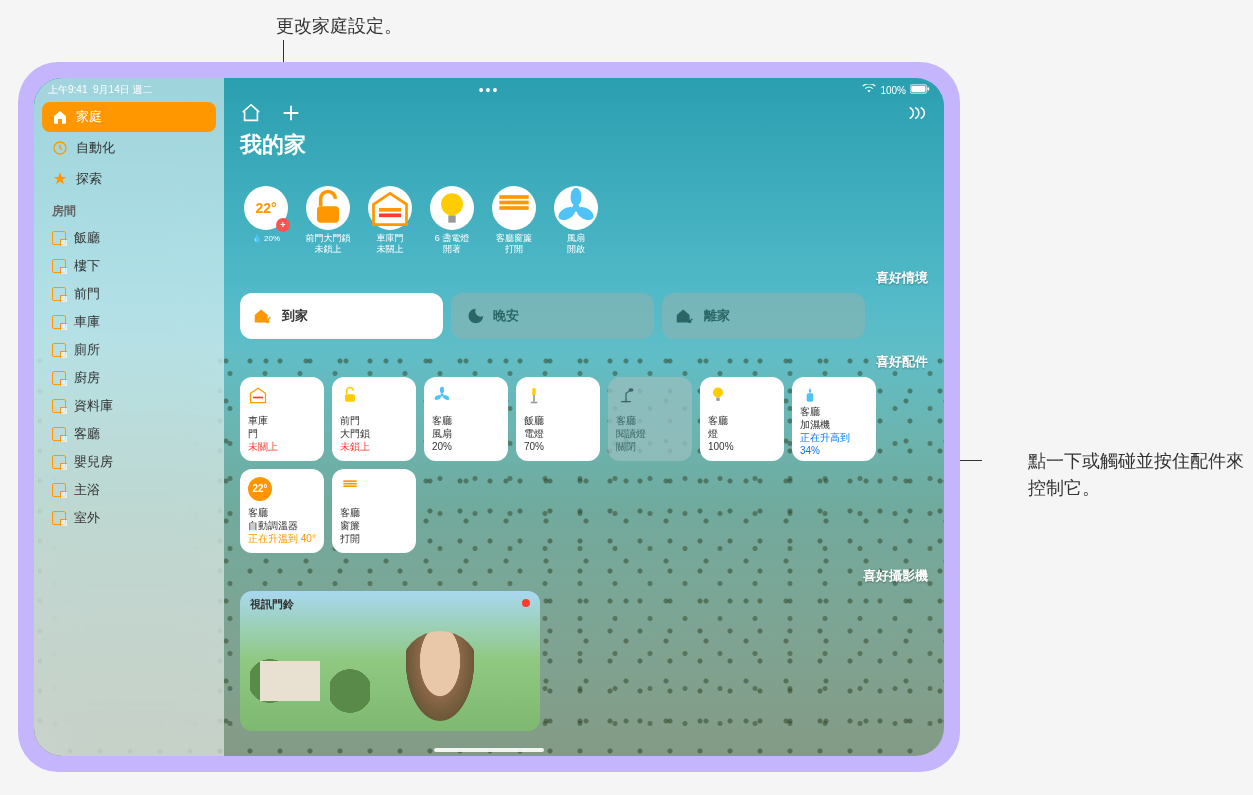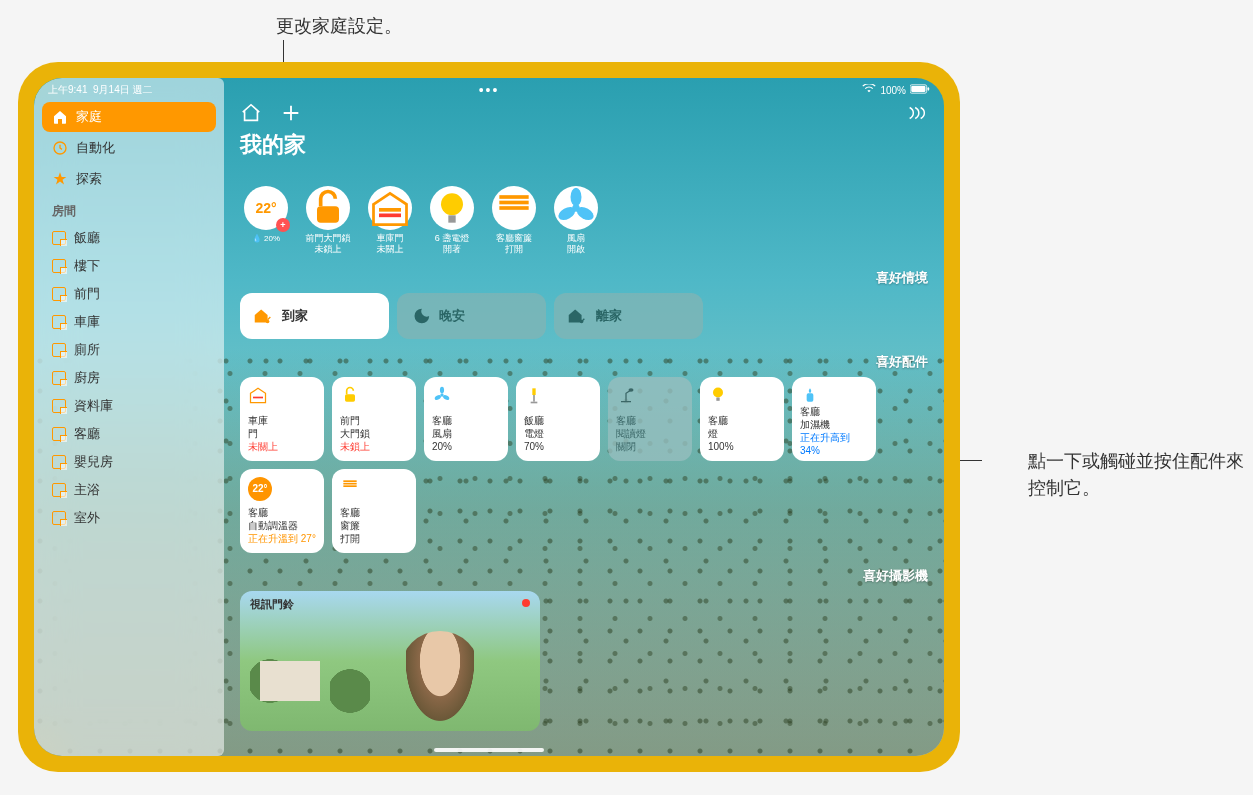--- a/index.html
+++ b/index.html
@@ -4,38 +4,38 @@
 <style>
 * { margin:0; padding:0; box-sizing:border-box; font-family:-apple-system,"Helvetica Neue",sans-serif; }
 body { background:#f5f5f5; width:1253px; height:795px; position:relative; }
 
 
 .callout { position:absolute; font-size:18px; color:#333; }
 .callout-line { position:absolute; border-left:1px solid #333; }
 .callout-line-h { position:absolute; border-top:1px solid #333; }
 
 
-.ipad { position:absolute; left:18px; top:62px; width:942px; height:710px; background:#eab308; border-radius:40px; padding:16px; }
+.ipad { position:absolute; left:18px; top:62px; width:942px; height:710px; background:#c4b5fd; border-radius:40px; padding:16px; }
 .screen { width:100%; height:100%; background:linear-gradient(180deg,#2a9fb0 0%,#4fb8c7 30%,#7fc9c8 60%,#d4e6e4 100%); border-radius:28px; overflow:hidden; position:relative; }
 
 
 .foliage { position:absolute; left:0; right:0; bottom:0; height:60%; background:
   radial-gradient(circle at 20% 40%,rgba(40,60,30,0.5) 2px,transparent 3px),
   radial-gradient(circle at 60% 70%,rgba(50,70,40,0.5) 2px,transparent 3px),
   radial-gradient(circle at 80% 30%,rgba(45,65,35,0.5) 2px,transparent 3px),
   linear-gradient(180deg,transparent 0%,rgba(60,90,50,0.3) 40%,rgba(50,80,40,0.5) 100%);
   background-size:30px 30px,35px 35px,40px 40px,100% 100%; pointer-events:none; }
 
 
 .statusbar { position:absolute; top:4px; left:14px; right:14px; height:16px; display:flex; justify-content:space-between; align-items:center; color:#fff; font-size:10px; font-weight:500; z-index:20; }
 .status-right { display:flex; gap:4px; align-items:center; }
 .dots { position:absolute; top:4px; left:50%; transform:translateX(-50%); color:#fff; font-size:14px; letter-spacing:2px; }
 
 
-.sidebar { position:absolute; left:0; top:0; width:190px; height:100%; background:rgba(255,255,255,0.55); backdrop-filter:blur(20px); padding:24px 8px 20px; z-index:10;border-radius:6px; }
+.sidebar { position:absolute; left:0; top:0; width:190px; height:100%; background:rgba(255,255,255,0.55); backdrop-filter:blur(20px); padding:24px 8px 20px; z-index:10; }
 .nav-item { display:flex; align-items:center; gap:8px; padding:6px 10px; font-size:13px; color:#333; border-radius:8px; margin-bottom:1px; cursor:pointer; }
 .nav-item.active { background:#ff9800; color:#fff; }
 .nav-item .ico { width:16px; height:16px; display:flex; align-items:center; justify-content:center; }
 .section-h { font-size:12px; color:#666; padding:8px 10px 4px; font-weight:600; }
 .room-item { display:flex; align-items:center; gap:8px; padding:5px 10px; font-size:13px; color:#333; cursor:pointer; }
 .room-ico { width:14px; height:14px; border:1.5px solid #ff9800; border-radius:2px; position:relative; }
 .room-ico::after { content:''; position:absolute; right:-2px; bottom:-2px; width:6px; height:6px; border-left:1.5px solid #ff9800; border-top:1.5px solid #ff9800; background:rgba(255,255,255,0.6); }
 
 
 .main { position:absolute; left:190px; top:0; right:0; height:100%; padding:24px 16px 0; color:#fff; z-index:5; overflow:hidden; }
@@ -51,21 +51,21 @@
 .circle.temp { font-size:14px; }
 .circle-badge { position:absolute; right:-2px; bottom:-2px; width:14px; height:14px; border-radius:50%; background:#ff5252; color:#fff; font-size:9px; display:flex; align-items:center;justify-content:center; }
 .circle-sub { font-size:9px; color:#fff; text-align:center; line-height:1.2; }
 .rain { font-size:8px; color:#fff; margin-top:1px; }
 
 
 .sec-title { font-size:13px; font-weight:700; margin-bottom:6px; text-shadow:0 1px 2px rgba(0,0,0,0.3);text-align:right; }
 
 
 .scenes { display:flex; flex-wrap:wrap; gap:8px; margin-bottom:14px; }
-.scene { width:149px; height:46px; border-radius:12px; display:flex; align-items:center; gap:8px; padding:0 12px; font-size:13px; font-weight:600; cursor:pointer; }
+.scene { width:203px; height:46px; border-radius:12px; display:flex; align-items:center; gap:8px; padding:0 12px; font-size:13px; font-weight:600; cursor:pointer; }
 .scene.light { background:#fff; color:#333; }
 .scene.dim { background:rgba(130,180,180,0.75); color:#2a6666; }
 .scene-ico { width:22px; height:22px; color:#ff9800; }
 
 
 .acc-grid { display:flex; flex-wrap:wrap; gap:8px; margin-bottom:14px; }
 .acc { width:84px; height:84px; border-radius:12px; padding:8px; display:flex; flex-direction:column; justify-content:space-between; cursor:pointer; font-size:10px; }
 .acc.light { background:#fff; color:#333; }
 .acc.dim { background:rgba(150,190,190,0.8); color:#3a6666; }
 .acc-ico { width:20px; height:20px; }
@@ -386,21 +386,21 @@
         <div class="acc-name">加濕機</div>
         <div class="acc-status blue">正在升高到 34%</div>
       </div>
     </div>
 
     <div class="acc light thermo">
       <span class="acc-ico">22°</span>
       <div class="acc-text">
         <div class="acc-room">客廳</div>
         <div class="acc-name">自動調溫器</div>
-        <div class="acc-status orange">正在升溫到 27°</div>
+        <div class="acc-status orange">正在升溫到 40°</div>
       </div>
     </div>
     <div class="acc light">
       <span class="acc-ico"><svg viewBox="0 0 24 24">
                 <rect x="4" y="4" width="16" height="2" fill="#ff9800"></rect>
                 <rect x="4" y="7" width="16" height="2" fill="#ff9800"></rect>
                 <rect x="4" y="10" width="16" height="2" fill="#ff9800"></rect>
               </svg></span>
       <div class="acc-text">
         <div class="acc-room">客廳</div>

